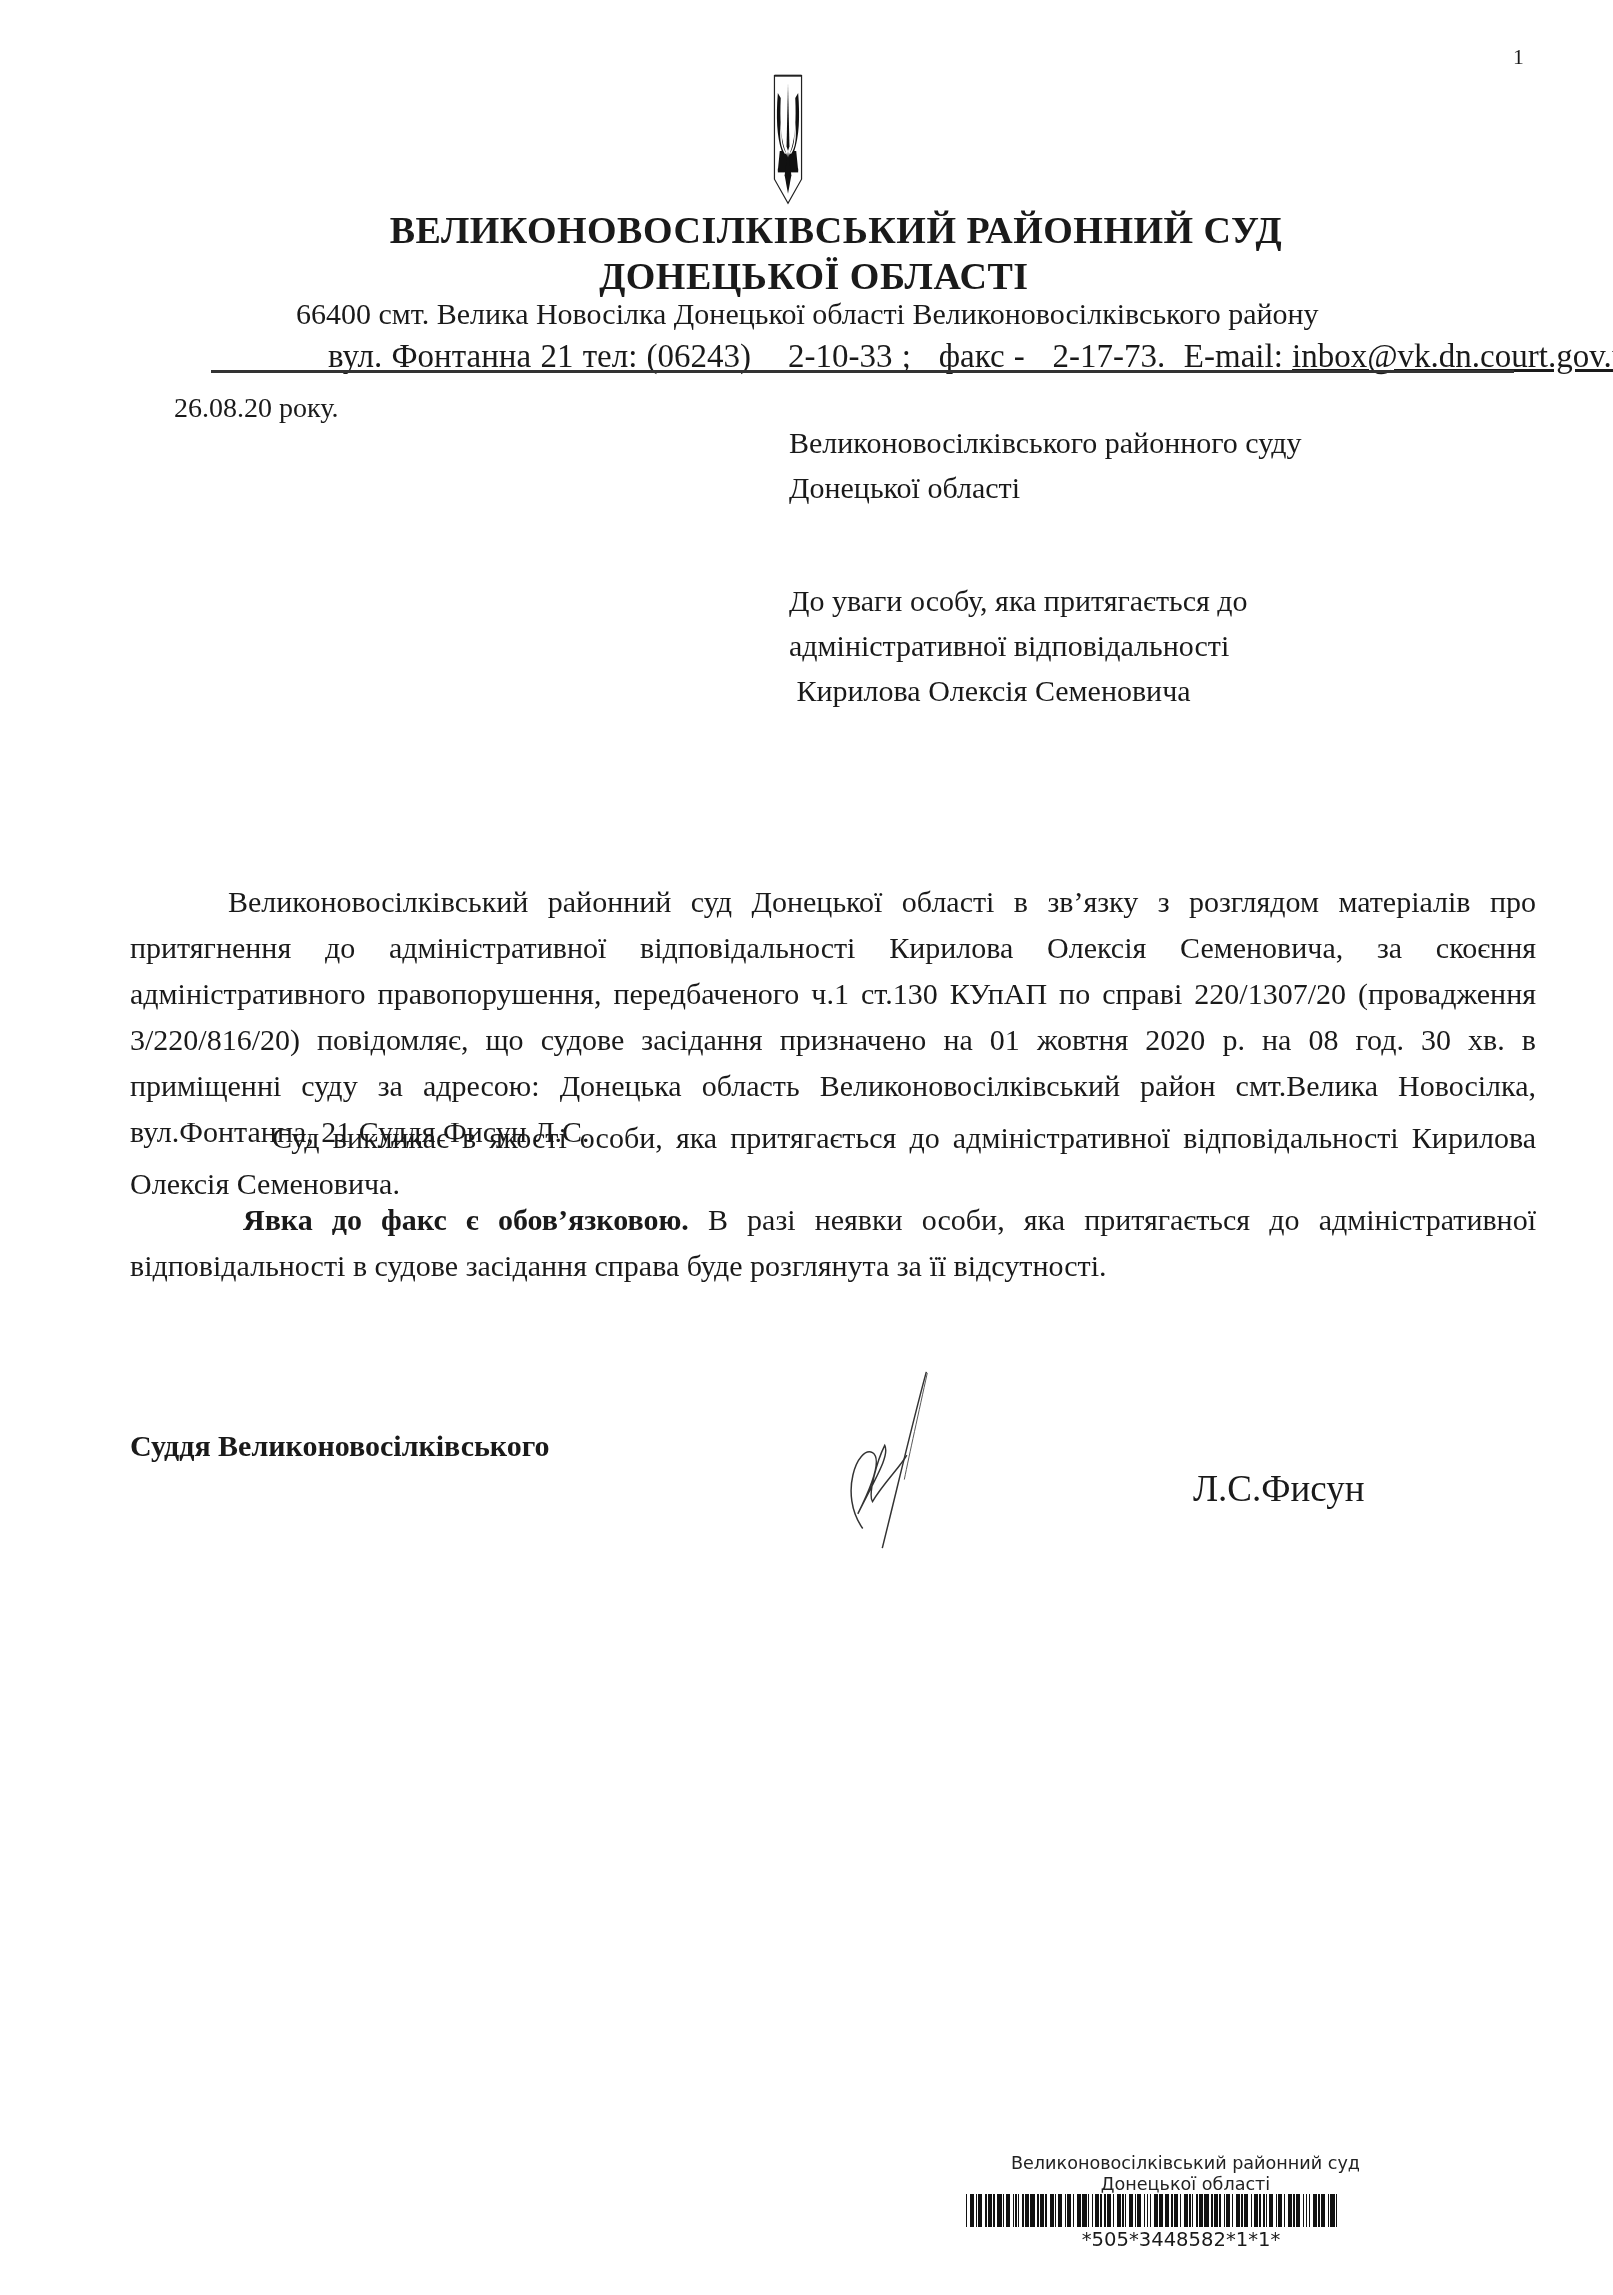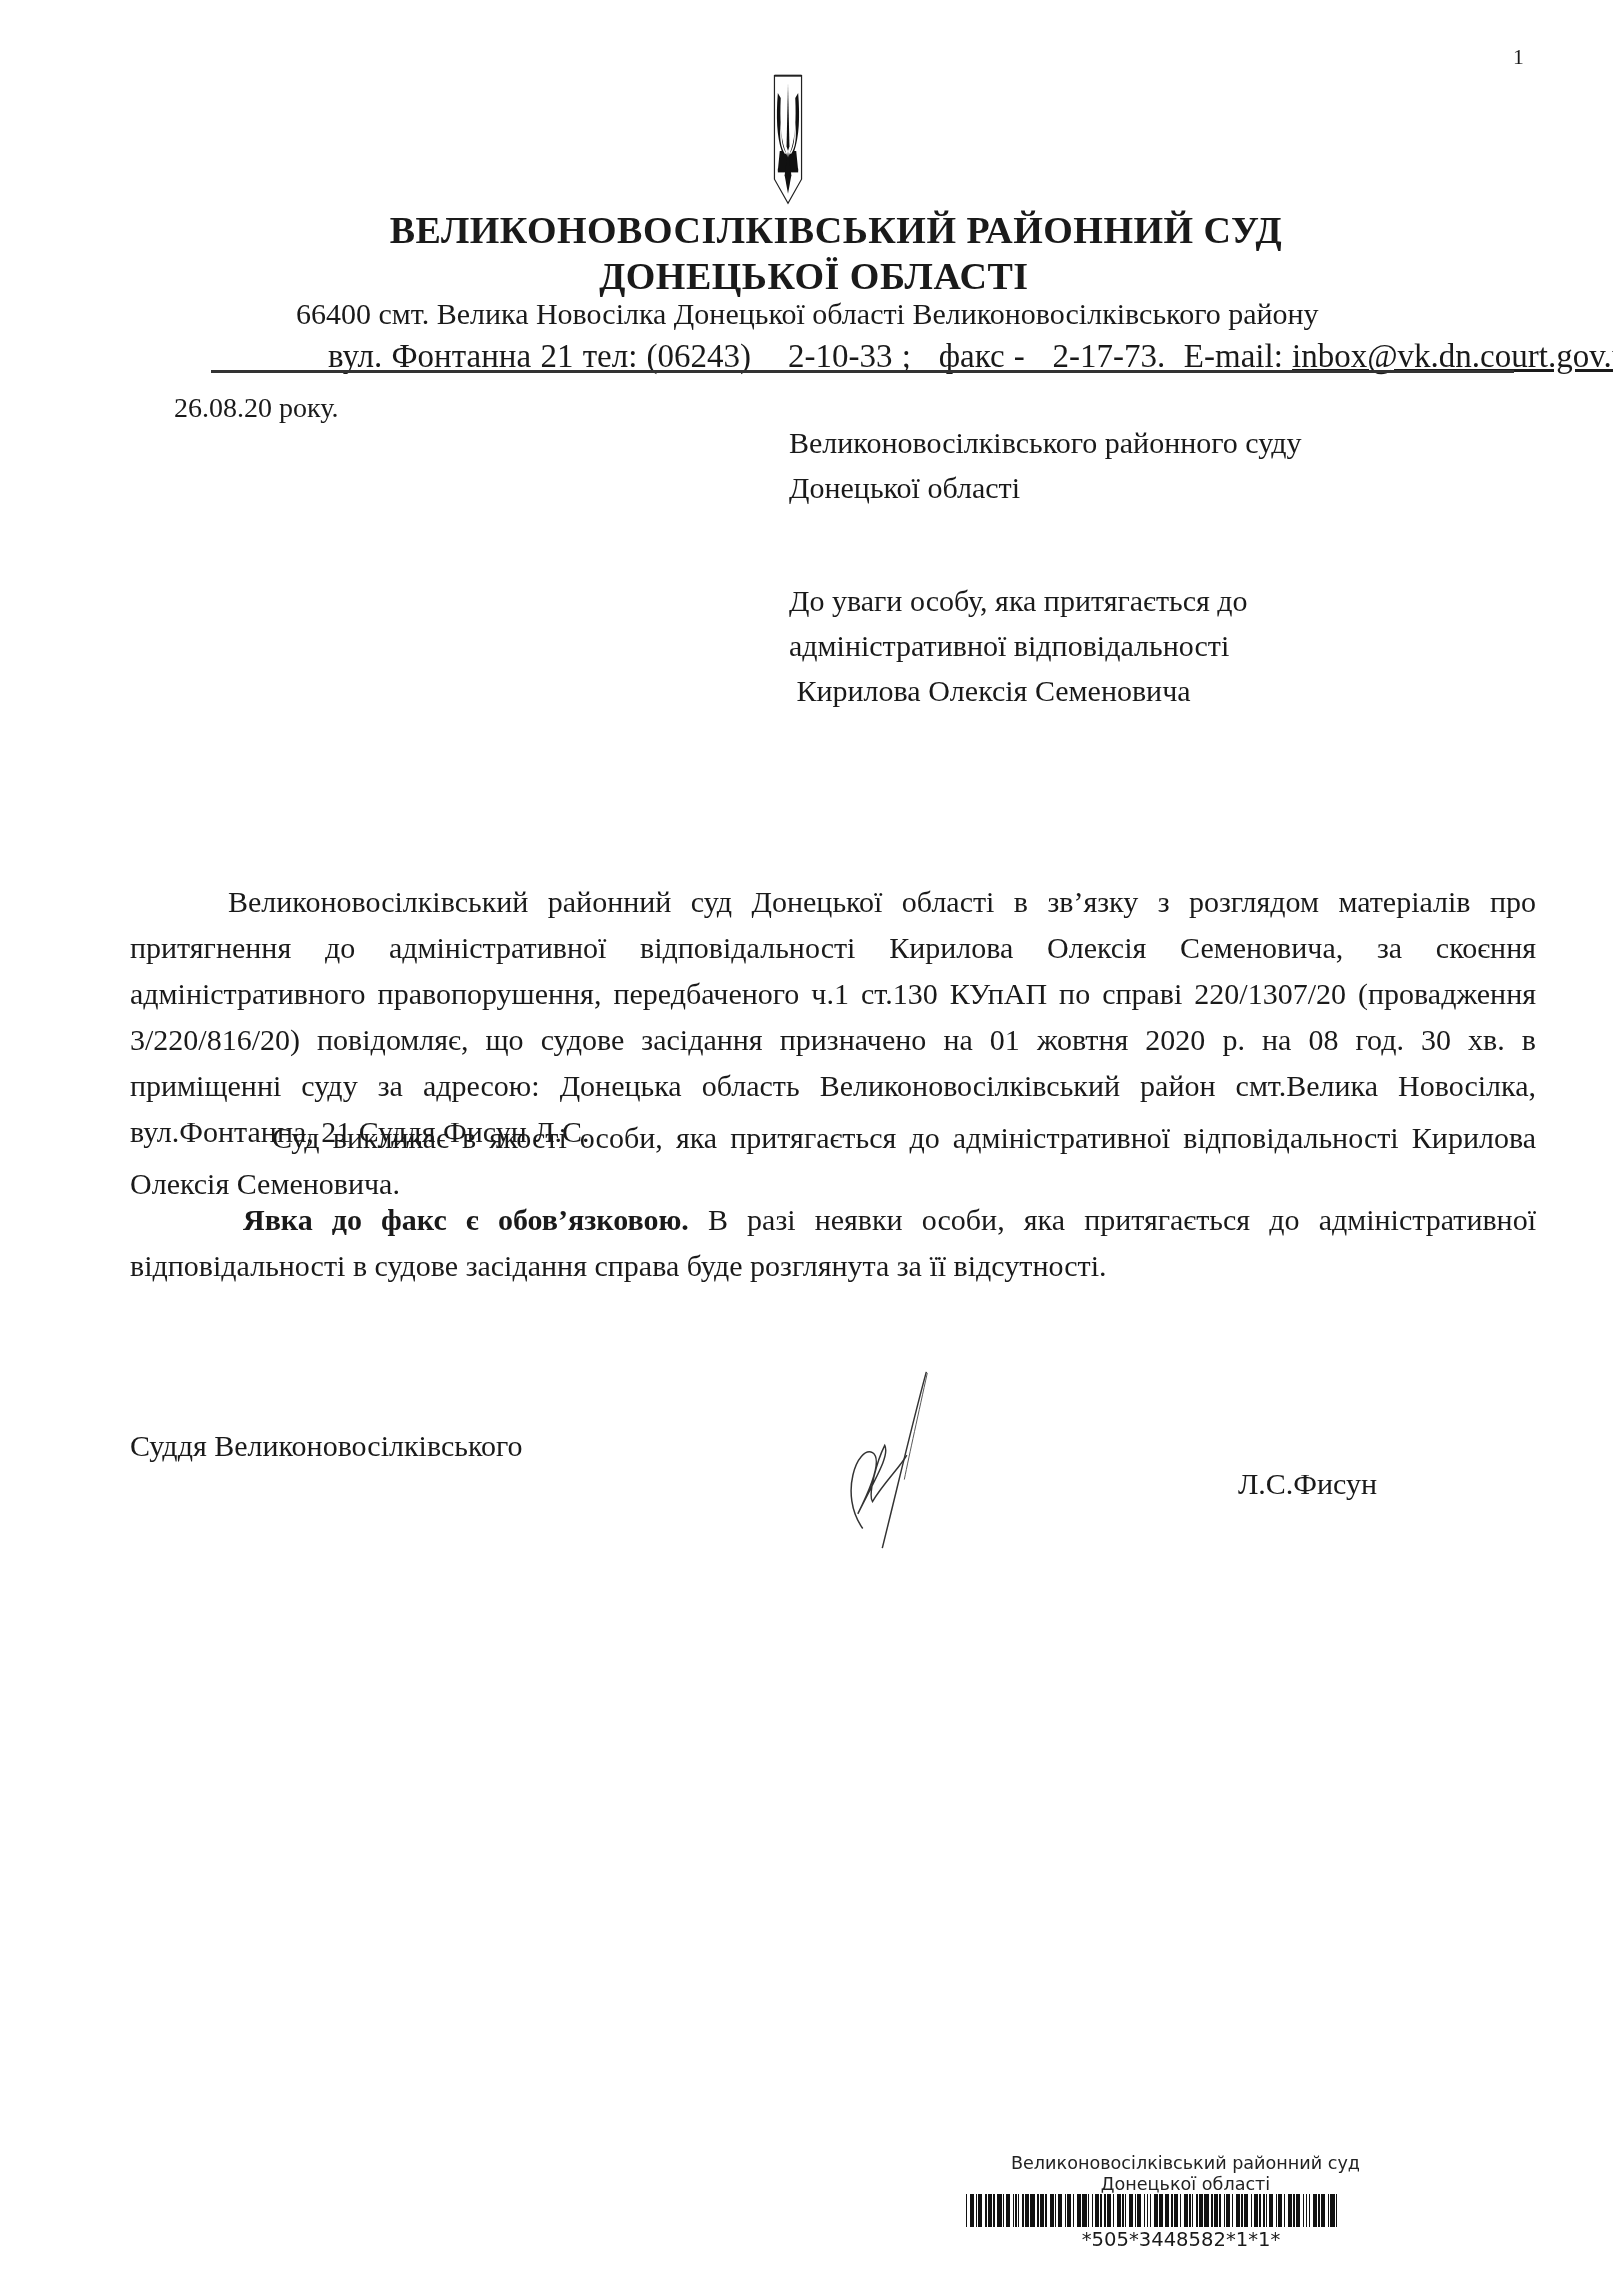--- a/index.html
+++ b/index.html
@@ -25,23 +25,23 @@
   .r1 { top: 420px; }
   .r2 { top: 578px; }
   .body-text {
     left: 130px; width: 1406px; font-size: 30px; line-height: 46px;
     text-align: justify;
   }
   .p1 { top: 879px; text-indent: 98px; }
   .p2 { top: 1115px; text-indent: 142px; }
   .p3 { top: 1197px; text-indent: 113px; }
   .bold { font-weight: bold; }
-  .sign-title { left: 130px; top: 1423px; font-size: 30px; line-height: 45px; }
+  .sign-title { left: 130px; top: 1423px; font-size: 30px; line-height: 45px; font-weight: bold; }
   .signature { left: 804px; top: 1367px; width: 274px; height: 186px; }
-  .sign-name { left: 1193px; top: 1467px; font-size: 30px; margin-left: 45px; }
+  .sign-name { left: 1193px; top: 1467px; font-size: 37px; }
   .stamp-text {
     left: 975px; width: 490px; text-align: center;
     font-family: "DejaVu Sans", sans-serif; font-size: 17.6px; color: #222;
   }
   .st1 { top: 2153px; left: 1004px; width: 363px; }
   .st2 { top: 2174px; left: 1004px; width: 363px; }
   .barcode { left: 966px; top: 2194px; width: 431px; height: 33px; display: flex; gap: 0; }
   .barcode span { display: block; height: 100%; background: #111; }
   .barcode-num {
     left: 1029px; width: 304px; top: 2228px; text-align: center;

